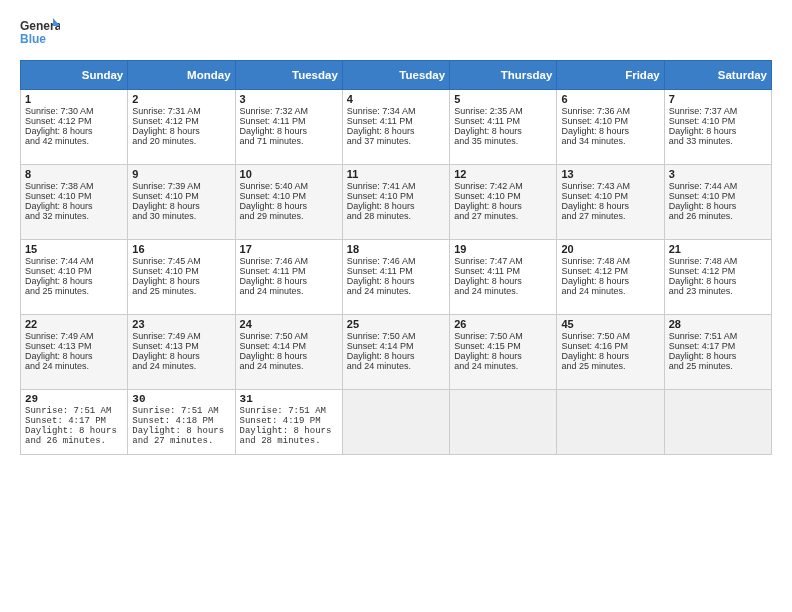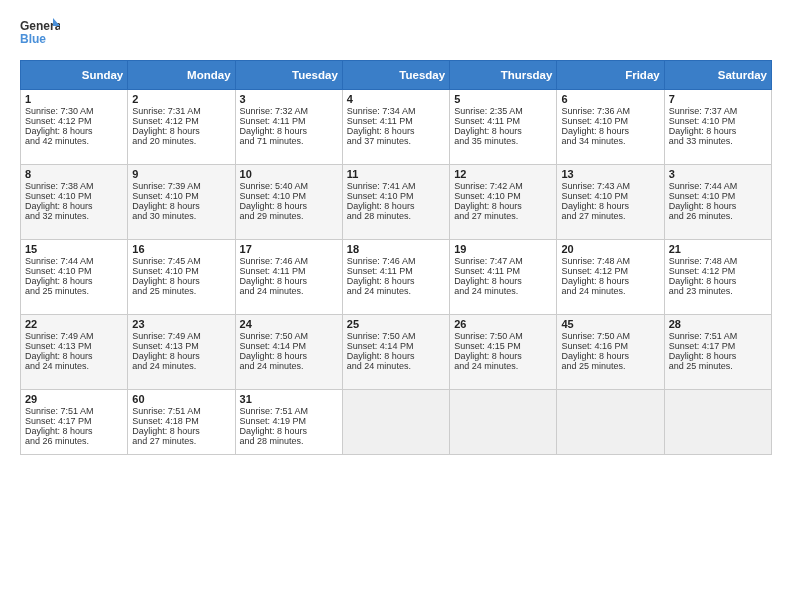--- a/index.html
+++ b/index.html
@@ -72,20 +72,21 @@
       font-weight: bold;
       color: #222;
       display: block;
       margin-bottom: 1px;
     }
     .cell-empty {
       background: #f0f0f0 !important;
     }
     .last-row td {
       height: 65px;
+      font-family: Liberation Mono, monospace;
     }
   </style>
 </head>
 <body>
 
 <div class="page">
   <div class="header">
     <div class="logo">
     <svg width="40" height="34" viewBox="0 0 40 34">
       <text x="0" y="14" font-size="12" font-weight="bold" fill="#333" font-family="Arial,sans-serif">General</text>
@@ -318,21 +319,21 @@
         </tr>
         <tr class="last-row">
           <td>
             <span class="day-num">29</span>
             <div>Sunrise: 7:51 AM</div>
             <div>Sunset: 4:17 PM</div>
             <div>Daylight: 8 hours</div>
             <div>and 26 minutes.</div>
           </td>
           <td>
-            <span class="day-num">60</span>
+            <span class="day-num">30</span>
             <div>Sunrise: 7:51 AM</div>
             <div>Sunset: 4:18 PM</div>
             <div>Daylight: 8 hours</div>
             <div>and 27 minutes.</div>
           </td>
           <td>
             <span class="day-num">31</span>
             <div>Sunrise: 7:51 AM</div>
             <div>Sunset: 4:19 PM</div>
             <div>Daylight: 8 hours</div>

